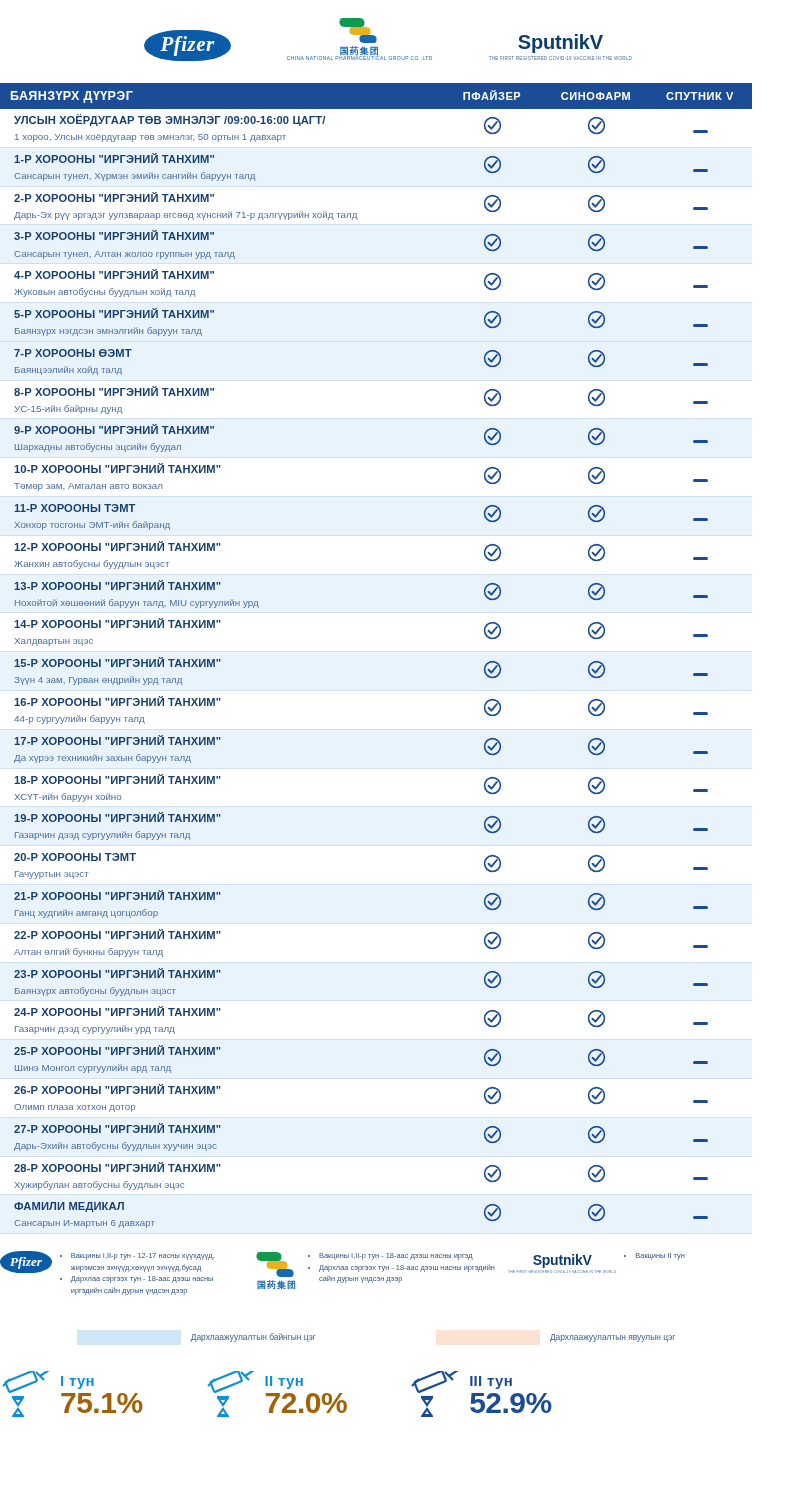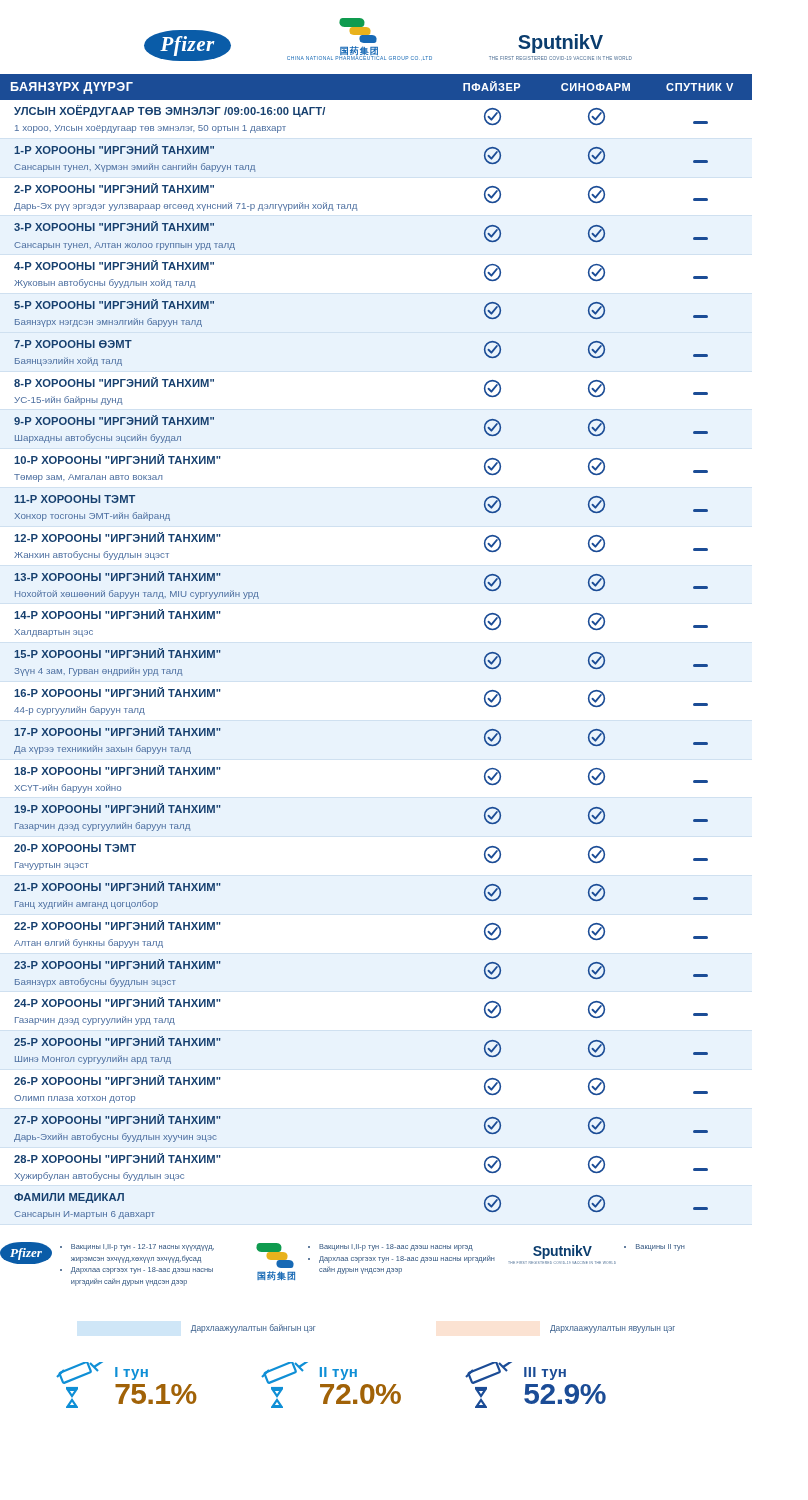--- a/index.html
+++ b/index.html
@@ -42,21 +42,21 @@
   .sino-mark i:nth-child(2){background:#e8b21d;width:22px;height:8px;left:12px;top:9px;transform:skewX(-18deg);}
   .sino-mark i:nth-child(3){background:#1769b5;width:18px;height:8px;left:22px;top:17px;transform:skewX(-18deg);}
   .sino-cn{font-size:9px;color:#1769b5;font-weight:bold;margin-top:3px;letter-spacing:1px;}
   .sino-en{font-size:5px;color:#1769b5;letter-spacing:.4px;}
   .sput-wrap{display:flex;flex-direction:column;align-items:center;}
   .sput-name{font-size:20px;font-weight:bold;color:#0b3d6e;letter-spacing:-.2px;}
   .sput-name .v{color:#0b3d6e;}
   .sput-sub{font-size:4.6px;color:#4a6c92;letter-spacing:.2px;margin-top:2px;text-align:center;}
 
   
-  .tbl{width:752px;margin:7px auto 0 auto;border-collapse:collapse;}
+  .tbl{width:752px;margin:16px auto 0 auto;border-collapse:collapse;}
   .hdr-row td{
     background:#1b4c96;
     color:#fff;
     font-size:12.5px;
     font-weight:bold;
     letter-spacing:.4px;
     padding:6px 10px;
     vertical-align:middle;
   }
   .hdr-row td.c{text-align:center;font-size:11px;letter-spacing:.6px;}
@@ -130,21 +130,21 @@
   }
   .legend-item{display:flex;align-items:center;gap:10px;}
   .swatch{width:104px;height:15px;}
   .swatch.blue{background:#cfe6f7;}
   .swatch.peach{background:#fbe2d2;}
   .legend-label{font-size:8.4px;color:#3a5f8c;}
 
   
   .stats{
     display:flex;
-    justify-content:center;
+    justify-content:flex-start;
     align-items:center;
     gap:62px;
     margin:26px auto 0 auto;
     padding-bottom:26px;
   }
   .stat{display:flex;align-items:center;gap:8px;}
   .syringe{flex:0 0 auto;}
   .stat-text{display:flex;flex-direction:column;line-height:1;}
   .stat-dose{font-size:15px;font-weight:bold;color:#0f8fd6;letter-spacing:.3px;}
   .stat-pct{font-size:30px;font-weight:bold;color:#a16207;letter-spacing:-.5px;}

